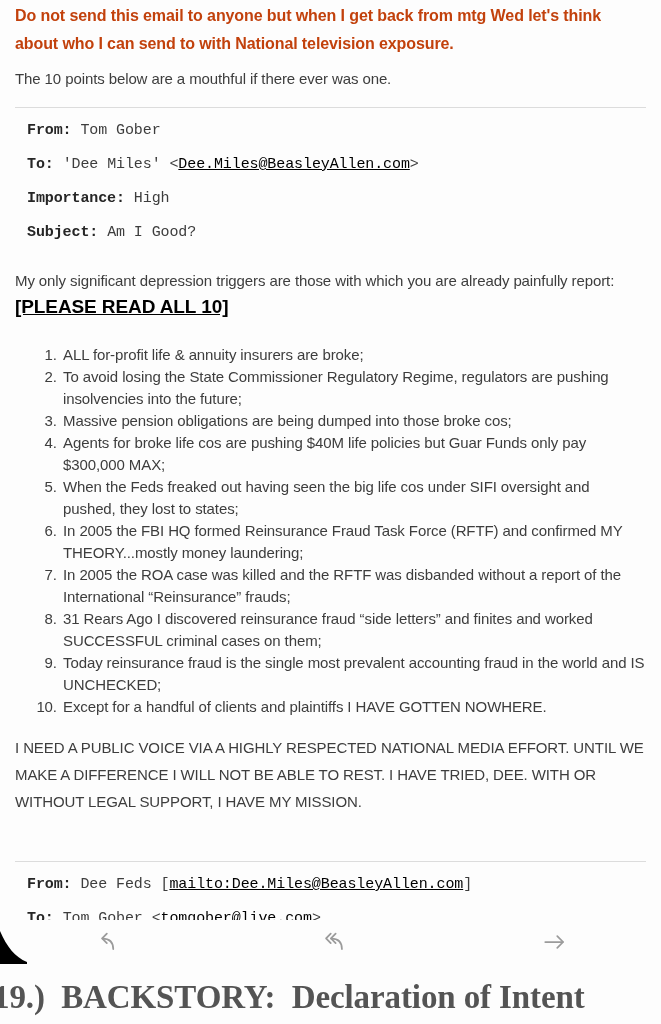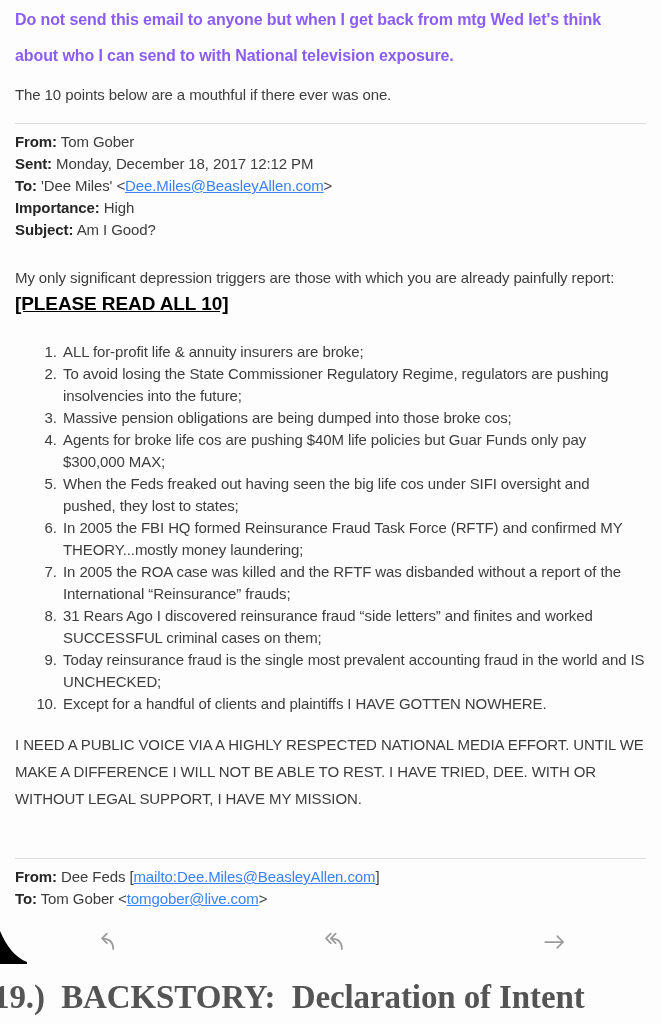--- a/index.html
+++ b/index.html
@@ -3,27 +3,27 @@
 <meta charset="utf-8">
 <style>
   html,body{margin:0;padding:0;}
   .page{
     position:relative;width:661px;height:1024px;overflow:hidden;
     background:#fdfdfd;color:#3d3d3d;
     font-family:"Liberation Sans","DejaVu Sans",sans-serif;
     font-size:15px;letter-spacing:-0.1px;
   }
   .content{height:920px;overflow:hidden;padding:2px 15px 0 15px;}
-  .intro{margin:0;font-weight:bold;color:#8b5cf6;font-size:16px;line-height:36px;}
+  .intro{margin:0;font-weight:bold;color:#c2410c;font-size:16px;line-height:28px;}
   .note{margin:8px 0 0;line-height:26px;}
   hr.rule{border:none;border-top:1px solid #dcdcdc;margin:15px 0 0;}
   .hdr{margin-top:7px;line-height:22px;}
-  .hdr p{margin:0;}
+  .hdr p{margin:12px;font-family:Liberation Mono, monospace;}
   .b{font-weight:bold;color:#262626;}
-  a.link{color:#3b82f6;text-decoration:underline;cursor:pointer;}
+  a.link{color:#000000;text-decoration:underline;cursor:pointer;}
   .opening{margin:24px 0 0;line-height:26px;}
   .readall{margin:2px 0 0;font-size:19px;font-weight:bold;color:#000000;text-decoration:underline;}
   ol.points{margin:26px 0 0;padding:0 0 0 46px;line-height:22px;}
   ol.points li{padding-left:2px;}
   .closing{margin:16px 0 0;line-height:27px;}
   hr.rule2{border:none;border-top:1px solid #dcdcdc;margin:46px 0 0;}
   .footer{position:absolute;left:0;right:2px;bottom:0;height:104px;background:#fdfdfd;}
   .toolbar{position:relative;height:46px;}
   .icon-btn{position:absolute;top:8px;width:28px;height:28px;cursor:pointer;background:none;border:none;padding:0;}
   .icon-btn svg{width:28px;height:28px;display:block;}
@@ -43,21 +43,20 @@
 <div class="page">
   <div class="content">
 
     <p class="intro">Do not send this email to anyone but when I get back from mtg Wed let's think about who I can send to with National television exposure.</p>
     <p class="note">The 10 points below are a mouthful if there ever was one.</p>
 
     <hr class="rule">
 
     <div class="hdr">
       <p><span class="b">From:</span> <span>Tom Gober</span></p>
-      <p><span class="b">Sent:</span> <span>Monday, December 18, 2017 12:12 PM</span></p>
       <p><span class="b">To:</span> <span>'Dee Miles' &lt;</span><a class="link">Dee.Miles@BeasleyAllen.com</a><span>&gt;</span></p>
       <p><span class="b">Importance:</span> <span>High</span></p>
       <p><span class="b">Subject:</span> <span>Am I Good?</span></p>
     </div>
 
     <p class="opening">My only significant depression triggers are those with which you are already painfully report:</p>
     <h2 class="readall">[PLEASE READ ALL 10]</h2>
 
     <ol class="points">
       <li>ALL for-profit life &amp; annuity insurers are broke;</li>

